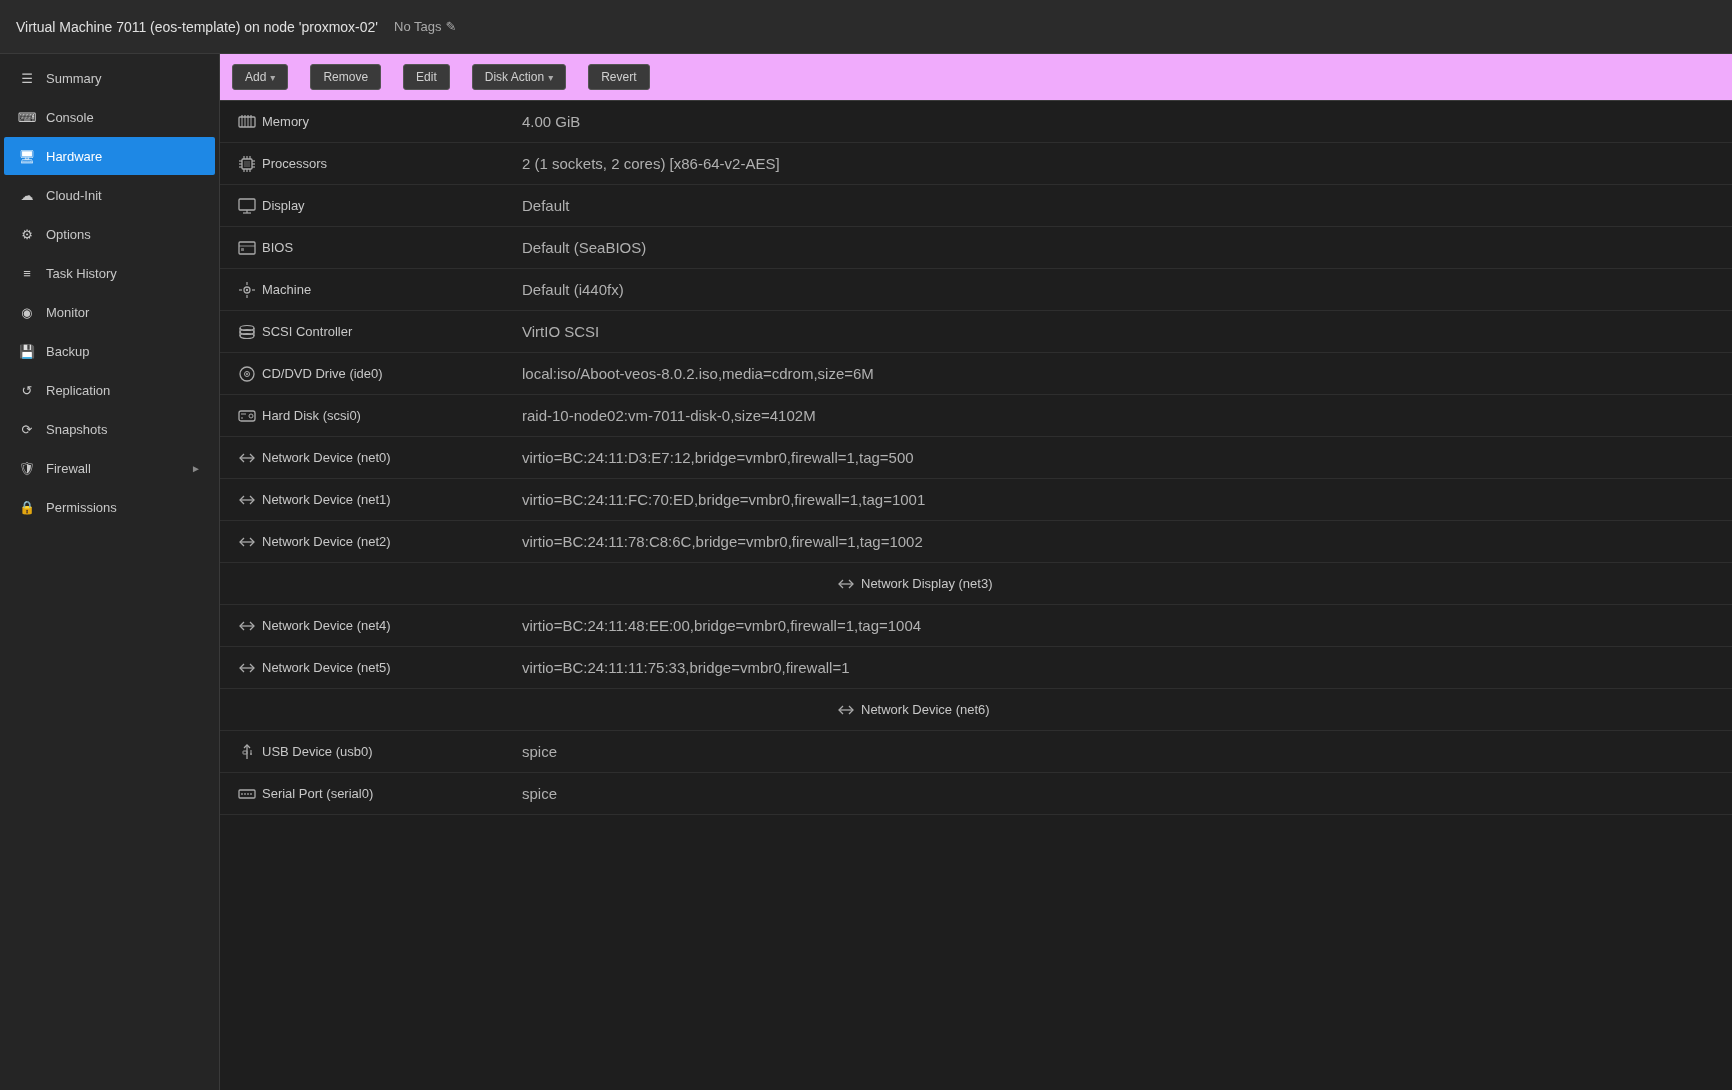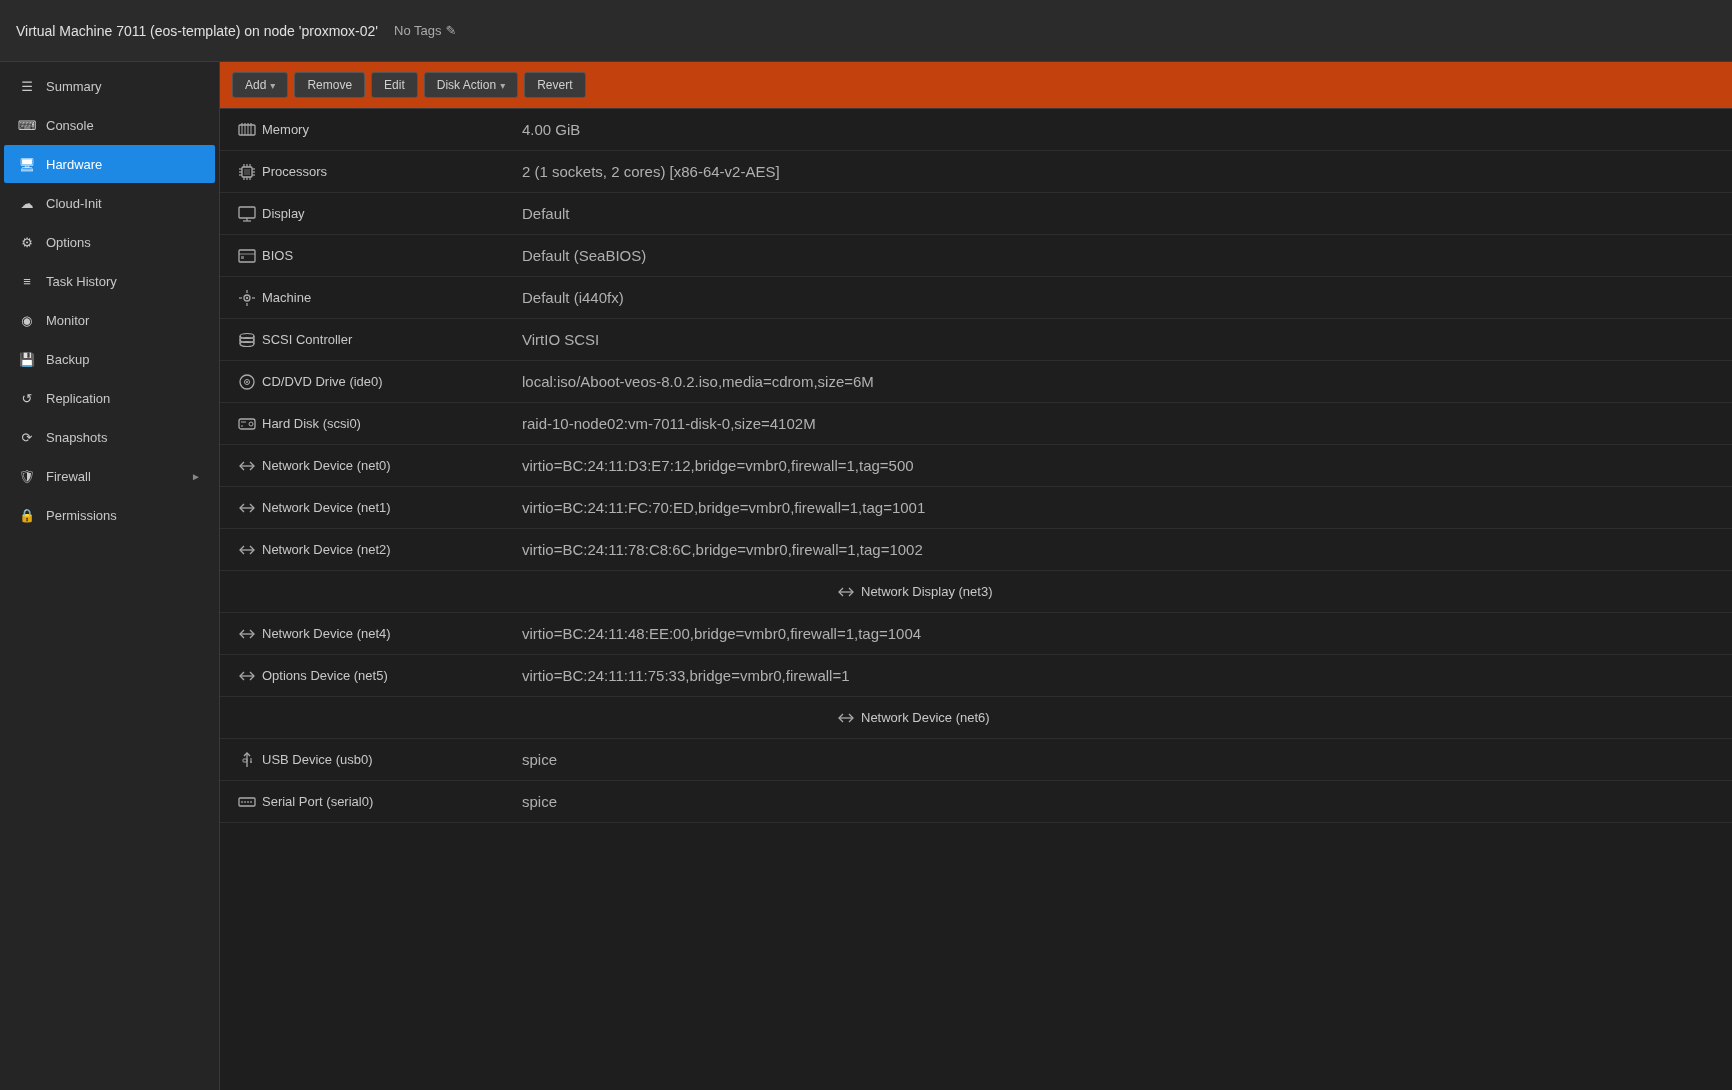--- a/index.html
+++ b/index.html
@@ -8,21 +8,21 @@
       color: #d0d0d0;
       font-family: 'Segoe UI', Tahoma, Arial, sans-serif;
       font-size: 13px;
       height: 1090px;
       width: 1732px;
       overflow: hidden;
     }
     
     .title-bar {
       background: #2b2b2b;
-      height: 62px;
+      height: 54px;
       display: flex;
       align-items: center;
       padding: 0 16px;
       border-bottom: 1px solid #3a3a3a;
       gap: 16px;
     }
     .title-bar-text {
       color: #e0e0e0;
       font-size: 14px;
     }
@@ -82,23 +82,23 @@
       flex: 1;
       display: flex;
       flex-direction: column;
       background: #1e1e1e;
     }
     
     .toolbar {
       display: flex;
       align-items: center;
       padding: 10px 12px;
-      gap: 6px;
+      gap: 22px;
       border-bottom: 1px solid #3a3a3a;
-      background: #c2410c;
+      background: #f0abfc;
     }
     .btn {
       background: #3a3a3a;
       color: #d0d0d0;
       border: 1px solid #555;
       padding: 5px 12px;
       border-radius: 3px;
       cursor: pointer;
       font-size: 12px;
       display: flex;
@@ -413,21 +413,21 @@
       <div class="hw-value">virtio=BC:24:11:48:EE:00,bridge=vmbr0,firewall=1,tag=1004</div>
     </div>
         <div class="hw-row">
       <div class="hw-icon">
             <svg width="18" height="18" viewBox="0 0 18 18" fill="none">
               <line x1="2" y1="9" x2="16" y2="9" stroke="#aaa" stroke-width="1.3"></line>
               <polyline points="6,5 2,9 6,13" stroke="#aaa" stroke-width="1.3" fill="none"></polyline>
               <polyline points="12,5 16,9 12,13" stroke="#aaa" stroke-width="1.3" fill="none"></polyline>
             </svg>
           </div>
-      <div class="hw-name">Options Device (net5)</div>
+      <div class="hw-name">Network Device (net5)</div>
       <div class="hw-value">virtio=BC:24:11:11:75:33,bridge=vmbr0,firewall=1</div>
     </div>
         <div class="hw-row">
       <div class="hw-icon">
             <svg width="18" height="18" viewBox="0 0 18 18" fill="none">
               <line x1="2" y1="9" x2="16" y2="9" stroke="#aaa" stroke-width="1.3"></line>
               <polyline points="6,5 2,9 6,13" stroke="#aaa" stroke-width="1.3" fill="none"></polyline>
               <polyline points="12,5 16,9 12,13" stroke="#aaa" stroke-width="1.3" fill="none"></polyline>
             </svg>
           </div>

